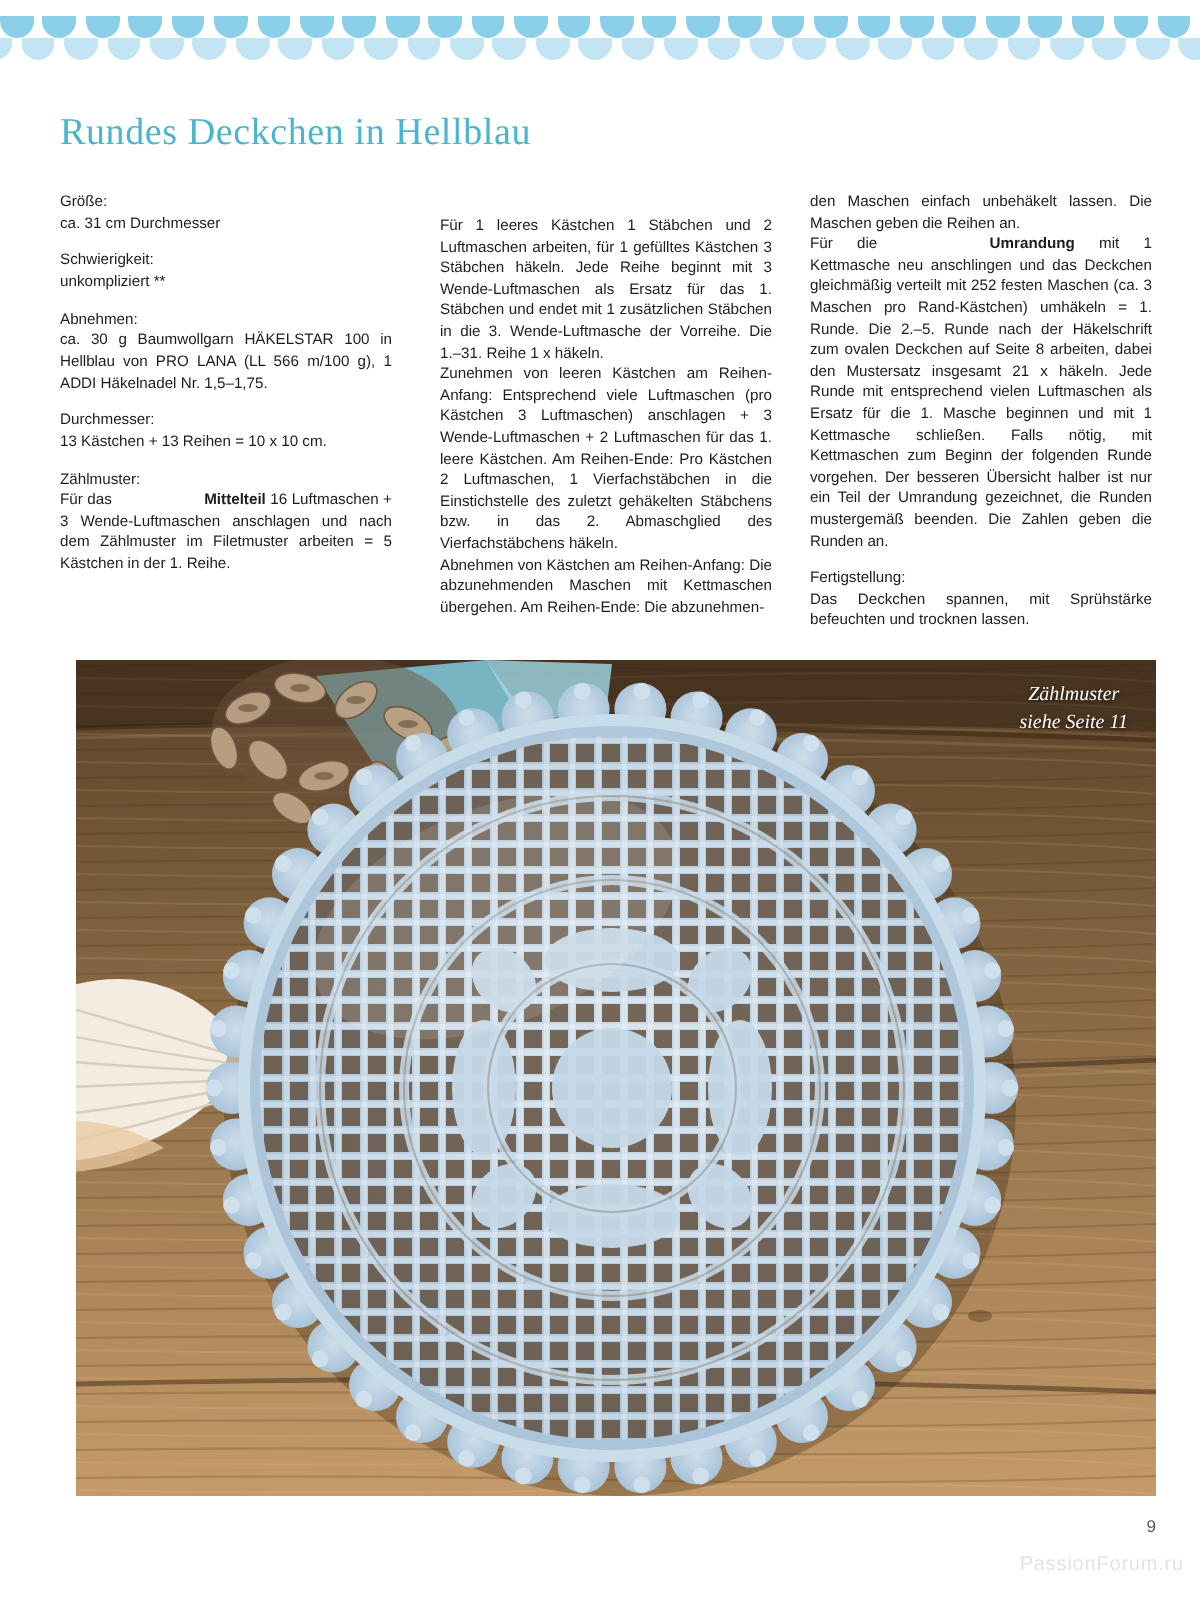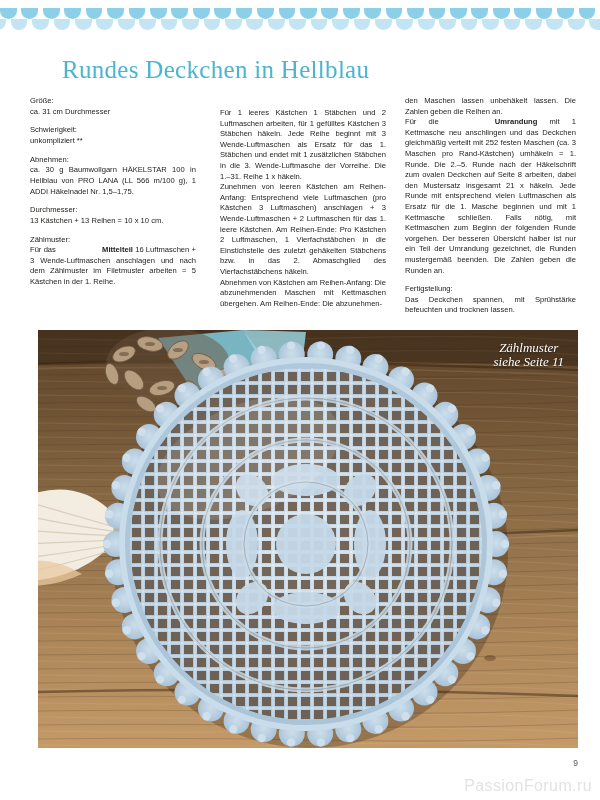--- a/index.html
+++ b/index.html
@@ -18,22 +18,22 @@
   .scallop-row.bottom { top:19px; }
   .scallop {
     position:absolute; top:0; width:21px; height:11px;
     border-radius:0 0 11px 11px;
   }
 
   
   .page-title {
     position:absolute; left:30px; top:56px;
     font-family:"Liberation Serif", serif;
-    font-size:25px; letter-spacing:.3px;
-    color:#4bb4cf; white-space:nowrap;margin-left:32px;
+    font-size:19px; letter-spacing:.3px;
+    color:#4bb4cf; white-space:nowrap;
   }
 
   
   .cols { position:absolute; left:30px; top:96px; width:546px; height:232px; }
   .col { position:absolute; top:0; width:166px; }
   .col-1 { left:0; }
   .col-2 { left:190px;margin-top:12px; }
   .col-3 { left:375px; width:171px; }
 
   .col p {
@@ -50,33 +50,33 @@
   
   .photo {
     position:absolute; left:38px; top:330px; width:540px; height:418px;
     overflow:hidden; background:#6b4f33;
   }
   .photo svg { display:block; }
 
   .caption {
     position:absolute; right:14px; top:11px;
     font-family:"Liberation Serif", serif;
-    font-style:italic; font-size:13px; line-height:14px;
+    font-style:italic; font-size:10px; line-height:14px;
     color:#ffffff; text-align:center;
     text-shadow:0 1px 2px rgba(0,0,0,.55);
   }
 
   
   .page-number {
     position:absolute; right:22px; top:758px;
     font-size:8.5px; color:#58585a;
   }
   .watermark {
     position:absolute; right:8px; top:777px;
-    font-size:16px; color:#e3e3e3; letter-spacing:.4px;
+    font-size:10px; color:#e3e3e3; letter-spacing:.4px;
     font-family:"Liberation Sans", sans-serif;
   }
 </style>
 </head>
 <body>
 
 <div class="header-band">
   <div class="scallop-row bottom" id="scallops-bottom">
       <div class="scallop" style="left: -10.7143px; width: 16.7143px; background: rgb(195, 228, 243);"></div>
       <div class="scallop" style="left: 10.7143px; width: 16.7143px; background: rgb(195, 228, 243);"></div>
@@ -172,21 +172,21 @@
     </p>
   </div>
 
   <div class="col col-2">
     <p class="tight">Für 1 leeres Kästchen 1 Stäbchen und 2 Luftmaschen arbeiten, für 1 gefülltes Kästchen 3 Stäbchen häkeln. Jede Reihe beginnt mit 3 Wende-Luftmaschen als Ersatz für das 1. Stäbchen und endet mit 1 zusätzlichen Stäbchen in die 3. Wende-Luftmasche der Vorreihe. Die 1.–31. Reihe 1 x häkeln.</p>
     <p class="tight">Zunehmen von leeren Kästchen am Reihen-Anfang: Entsprechend viele Luftmaschen (pro Kästchen 3 Luftmaschen) anschlagen + 3 Wende-Luftmaschen + 2 Luftmaschen für das 1. leere Kästchen. Am Reihen-Ende: Pro Kästchen 2 Luftmaschen, 1 Vierfachstäbchen in die Einstichstelle des zuletzt gehäkelten Stäbchens bzw. in das 2. Abmaschglied des Vierfachstäbchens häkeln.</p>
     <p class="tight">Abnehmen von Kästchen am Reihen-Anfang: Die abzunehmenden Maschen mit Kettmaschen übergehen. Am Reihen-Ende: Die abzunehmen-</p>
   </div>
 
   <div class="col col-3">
-    <p class="tight">den Maschen lassen unbehäkelt lassen. Die Zahlen geben die Reihen an.</p>
+    <p class="tight">den Maschen einfach unbehäkelt lassen. Die Maschen geben die Reihen an.</p>
 
     <p class="tight">
       <span>Für die </span><b>Umrandung</b><span> mit 1 Kettmasche neu anschlingen und das Deckchen gleichmäßig verteilt mit 252 festen Maschen (ca. 3 Maschen pro Rand-Kästchen) umhäkeln = 1. Runde. Die 2.–5. Runde nach der Häkelschrift zum ovalen Deckchen auf Seite 8 arbeiten, dabei den Mustersatz insgesamt 21 x häkeln. Jede Runde mit entsprechend vielen Luftmaschen als Ersatz für die 1. Masche beginnen und mit 1 Kettmasche schließen. Falls nötig, mit Kettmaschen zum Beginn der folgenden Runde vorgehen. Der besseren Übersicht halber ist nur ein Teil der Umrandung gezeichnet, die Runden mustergemäß beenden. Die Zahlen geben die Runden an.</span>
     </p>
 
     <p class="spaced">
       <span class="lbl">Fertigstellung:</span>
       <span>Das Deckchen spannen, mit Sprühstärke befeuchten und trocknen lassen.</span>
     </p>
   </div>

